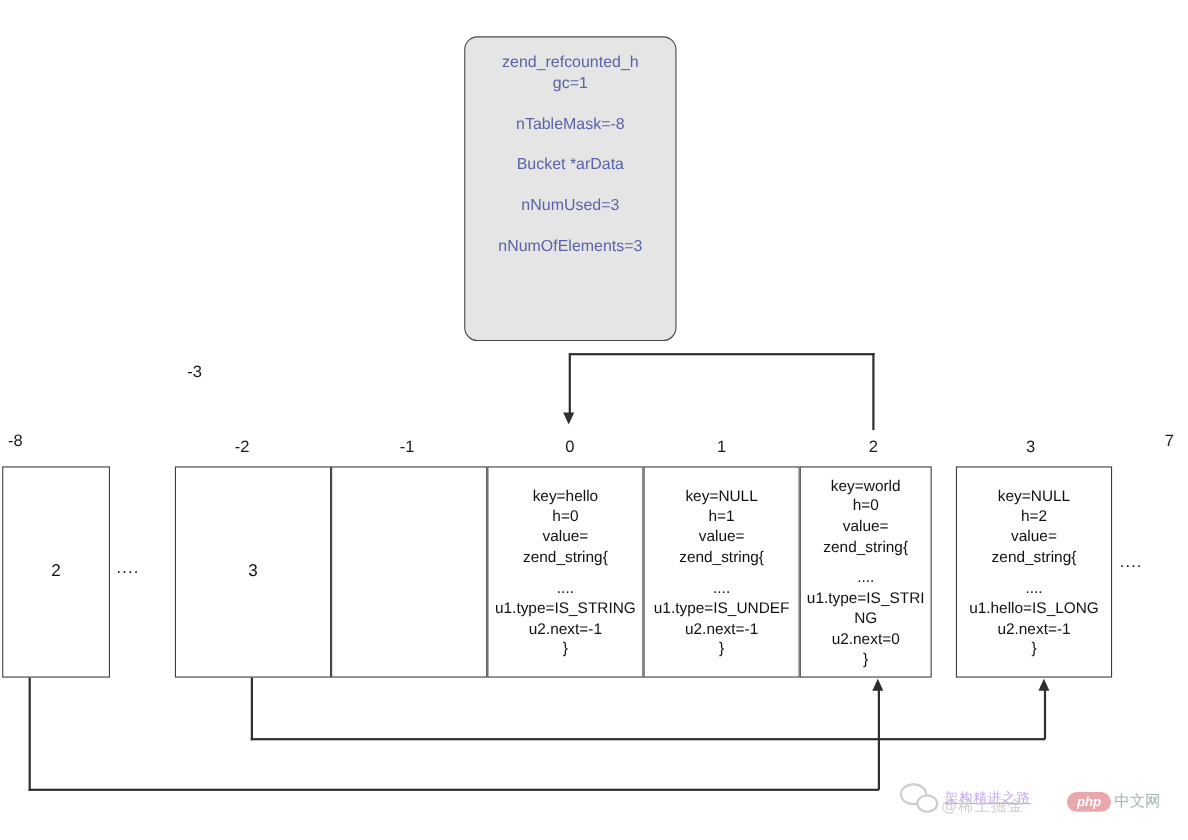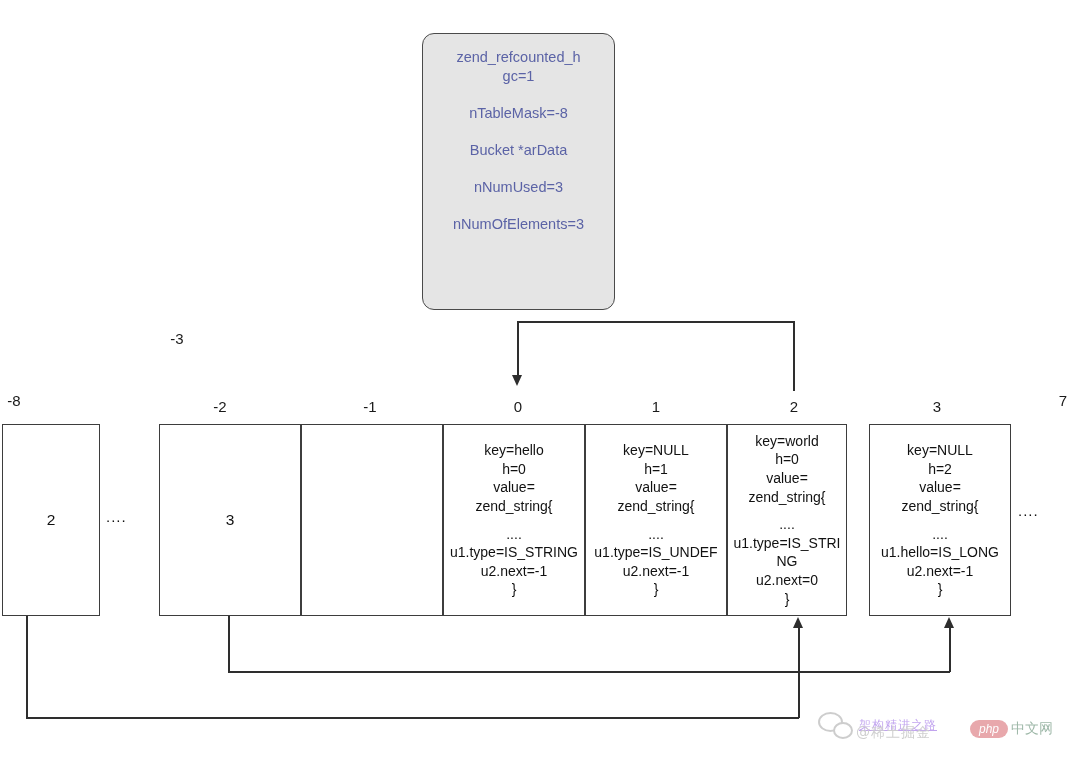--- a/index.html
+++ b/index.html
@@ -136,20 +136,21 @@
   }
   .wm-php{
     position:absolute;left:152px;top:26px;
     display:flex;align-items:center;gap:3px;
   }
   .wm-php-badge{
     background:#c9313b;color:#fff;
     font-size:12px;font-style:italic;
     padding:2px 9px;border-radius:14px;
     font-family:"Liberation Sans",sans-serif;
+    font-weight:bold;
   }
   .wm-php-txt{
     font-size:14px;color:#14532d;
     font-family:"DejaVu Sans",sans-serif;
     white-space:nowrap;
   }
 </style>
 </head>
 <body>
 

